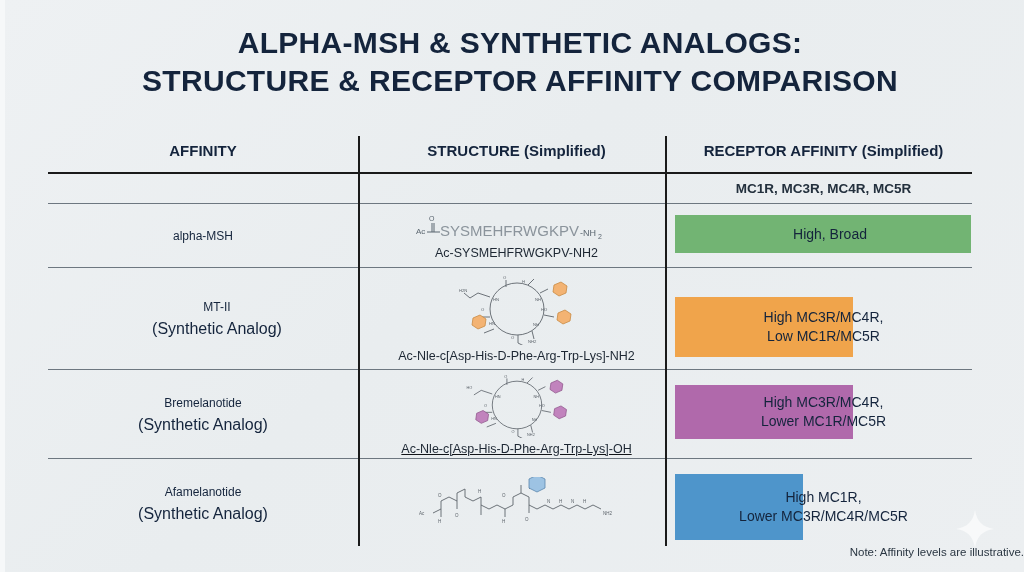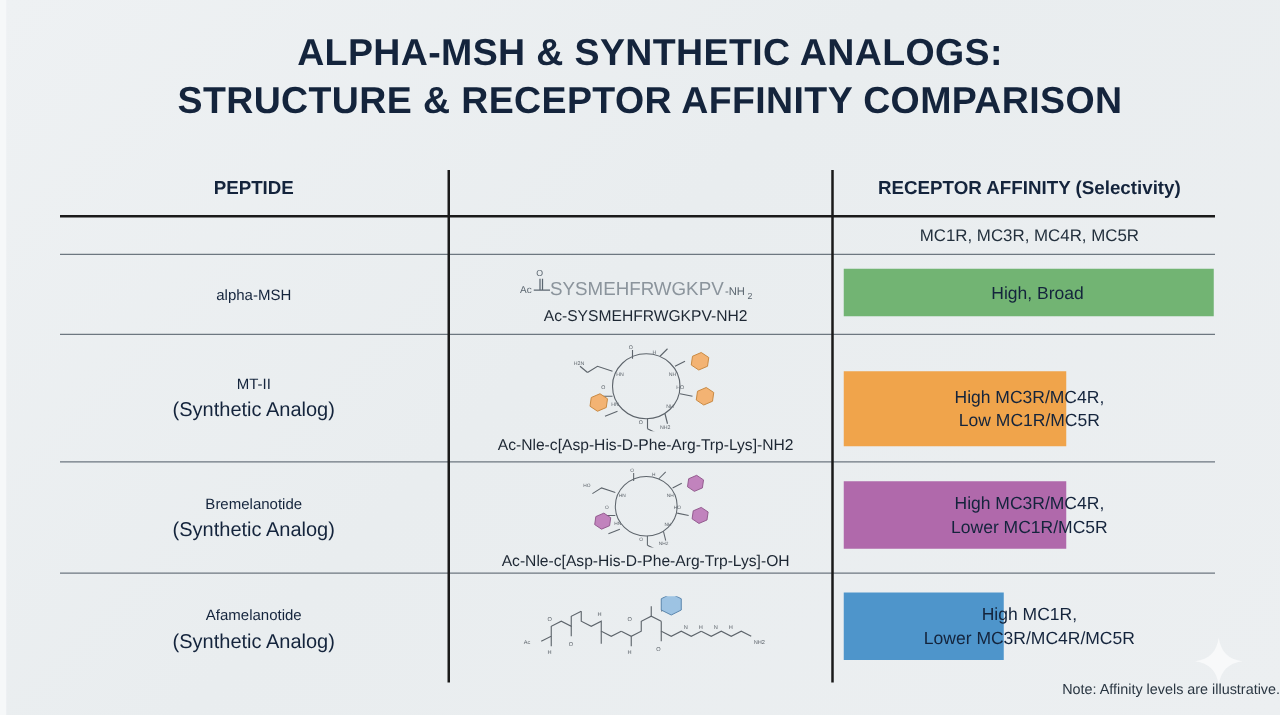--- a/index.html
+++ b/index.html
@@ -114,20 +114,21 @@
     font-size: 12.5px;
     color: #1d2733;
     white-space: nowrap;
     margin-top: 4px;
   }
 
   .receptor-list {
     font-size: 13.5px;
     color: #23303d;
     white-space: nowrap;
+    font-weight: bold;
   }
 
   .bar {
     position: absolute;
     display: flex;
     align-items: center;
     justify-content: center;
     color: #14243c;
     font-size: 14px;
     line-height: 19px;
@@ -167,22 +168,23 @@
   <div class="left-strip"></div>
 
   <div class="title-block">
     <div class="title-line">ALPHA-MSH &amp; SYNTHETIC ANALOGS:</div>
     <div class="title-line">STRUCTURE &amp; RECEPTOR AFFINITY COMPARISON</div>
   </div>
 
   <div class="table">
 
     <div class="col-head-row">
-      <div class="col-head c1">PEPTIDE</div>
-      <div class="col-head c3">RECEPTOR AFFINITY (Selectivity)</div>
+      <div class="col-head c1">AFFINITY</div>
+      <div class="col-head c2">STRUCTURE (Simplified)</div>
+      <div class="col-head c3">RECEPTOR AFFINITY (Simplified)</div>
     </div>
 
     <div class="rule-thick" style="top:36px;"></div>
     <div class="rule-thin" style="top:67px;"></div>
     <div class="rule-thin" style="top:131px;"></div>
     <div class="rule-thin" style="top:233px;"></div>
     <div class="rule-thin" style="top:322px;"></div>
 
     <div class="vdiv" style="left:310px; top:0px; height:410px;"></div>
     <div class="vdiv" style="left:617px; top:0px; height:410px;"></div>
@@ -207,21 +209,21 @@
         <text x="168" y="24" font-family="Liberation Sans, sans-serif" font-size="9" fill="#5b6670">-NH</text>
         <text x="186" y="27" font-family="Liberation Sans, sans-serif" font-size="7" fill="#5b6670">2</text>
       </svg>
       <div class="seq-label">Ac-SYSMEHFRWGKPV-NH2</div>
     </div>
 
     <div class="bar" style="left:627px; top:79px; width:296px; height:38px; background:#72b473;">
       <span>High, Broad</span>
     </div>
 
-    <div class="cell" style="left:0px; top:133px; width:310px; height:98px;">
+    <div class="cell" style="left:14px; top:133px; width:310px; height:98px;">
       <div class="peptide-name">MT-II</div>
       <div class="peptide-sub">(Synthetic Analog)</div>
     </div>
 
     <div class="cell" style="left:320px; top:133px; width:297px; height:98px;">
       <svg class="struct" width="122" height="72" viewBox="0 0 122 72">
         <g stroke="#5d646b" stroke-width="0.9" fill="none">
           <ellipse cx="61" cy="36" rx="27" ry="26"></ellipse>
           <path d="M34 24 L22 20 L14 25"></path>
           <path d="M14 25 L8 20"></path>
@@ -260,21 +262,21 @@
     <div class="bar" style="left:627px; top:161px; width:178px; height:60px; background:#f0a44b;">
       <span style="position:absolute; left:627px; width:297px; text-align:center; transform:translateX(-627px);">High MC3R/MC4R,
 Low MC1R/MC5R</span>
     </div>
 
     <div class="cell" style="left:0px; top:235px; width:310px; height:86px;">
       <div class="peptide-name">Bremelanotide</div>
       <div class="peptide-sub">(Synthetic Analog)</div>
     </div>
 
-    <div class="cell" style="left:320px; top:235px; width:297px; height:86px;">
+    <div class="cell" style="left:320px; top:235px; width:297px; height:86px;text-decoration:underline;">
       <svg class="struct" width="122" height="66" viewBox="0 0 122 72">
         <g stroke="#5d646b" stroke-width="0.9" fill="none">
           <ellipse cx="61" cy="36" rx="27" ry="26"></ellipse>
           <path d="M34 24 L22 20 L14 25"></path>
           <path d="M50 14 L50 7"></path>
           <path d="M72 12 L78 6"></path>
           <path d="M84 20 L92 16"></path>
           <path d="M88 42 L98 44"></path>
           <path d="M76 58 L78 66"></path>
           <path d="M62 62 L62 70"></path>
@@ -344,21 +346,21 @@
           <text x="114" y="44">O</text>
           <text x="136" y="26">N</text>
           <text x="148" y="26">H</text>
           <text x="160" y="26">N</text>
           <text x="172" y="26">H</text>
           <text x="192" y="38">NH2</text>
         </g>
       </svg>
     </div>
 
-    <div class="bar" style="left:627px; top:338px; width:128px; height:54px; background:#4e95cb;">
+    <div class="bar" style="left:627px; top:338px; width:128px; height:66px; background:#4e95cb;">
       <span style="position:absolute; left:627px; width:297px; text-align:center; transform:translateX(-627px);">High MC1R,
 Lower MC3R/MC4R/MC5R</span>
     </div>
 
   </div>
 
   <div class="note">Note: Affinity levels are illustrative.</div>
 
   <svg class="sparkle" viewBox="0 0 100 100">
     <path d="M50 5 C54 32 68 46 95 50 C68 54 54 68 50 95 C46 68 32 54 5 50 C32 46 46 32 50 5 Z" fill="#ffffff" opacity="0.85"></path>

